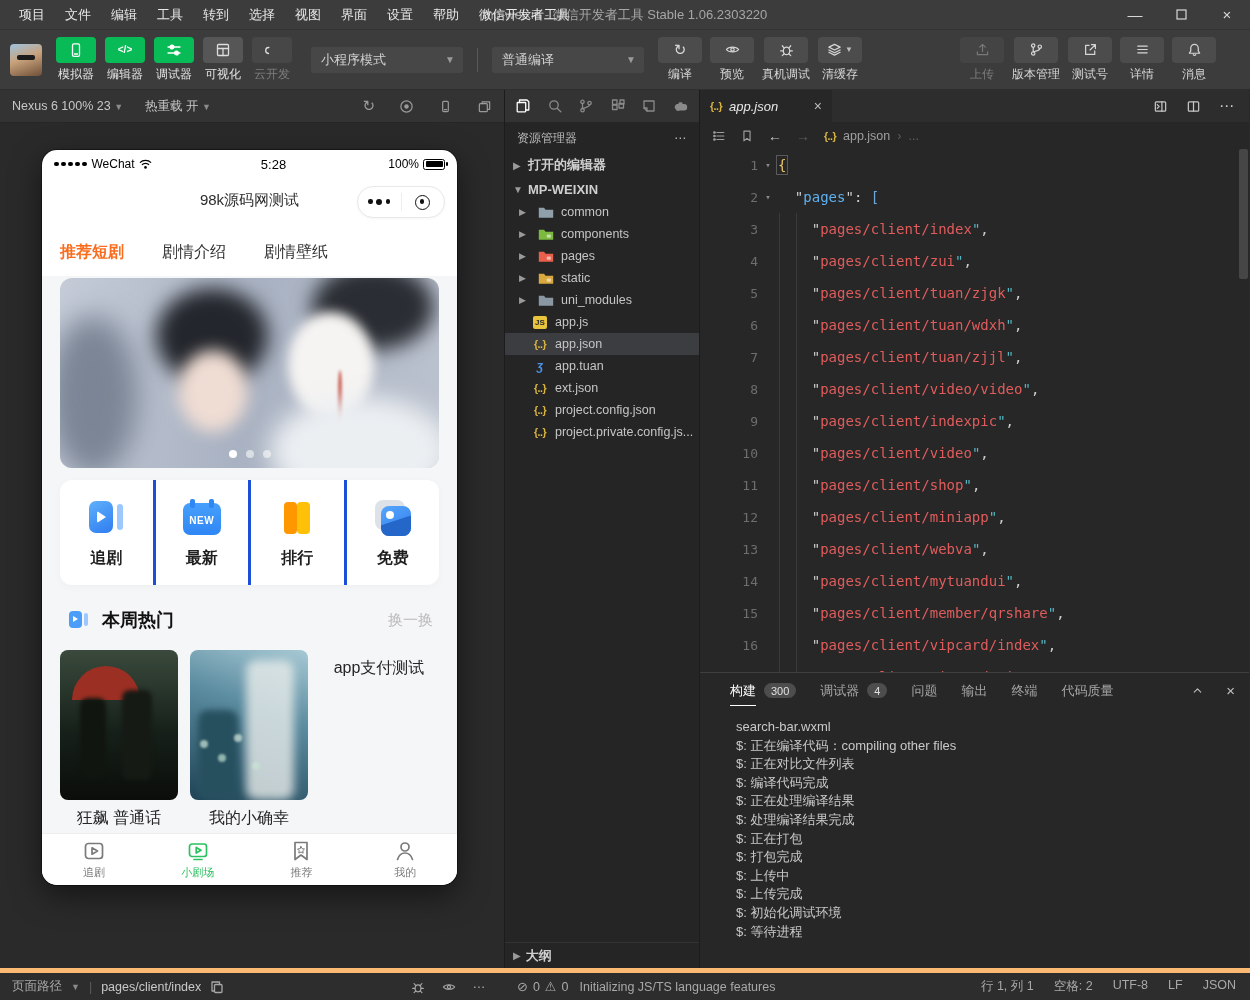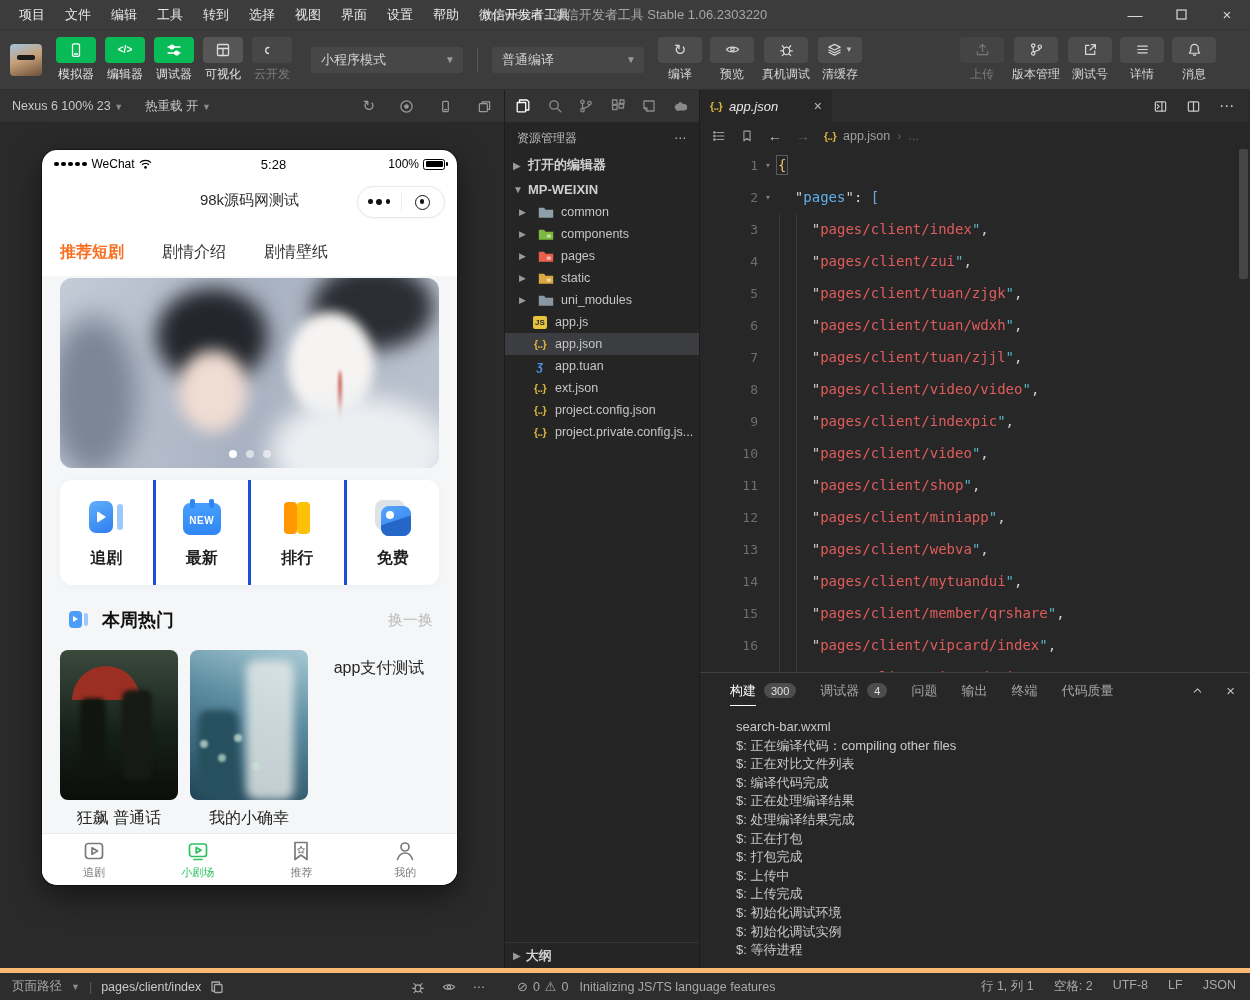--- a/index.html
+++ b/index.html
@@ -935,21 +935,20 @@
             <div class="cns-line">$: 正在编译代码：compiling other files</div>
             <div class="cns-line">$: 正在对比文件列表</div>
             <div class="cns-line">$: 编译代码完成</div>
             <div class="cns-line">$: 正在处理编译结果</div>
             <div class="cns-line">$: 处理编译结果完成</div>
             <div class="cns-line">$: 正在打包</div>
             <div class="cns-line">$: 打包完成</div>
             <div class="cns-line">$: 上传中</div>
             <div class="cns-line">$: 上传完成</div>
             <div class="cns-line">$: 初始化调试环境</div>
-            <div class="cns-line">$: 初始化调试实例</div>
             <div class="cns-line">$: 等待进程</div>
           </div>
       </div>
     </div>
   </div>
 
   <div class="statusbar">
     <div class="sb-left">
       <span>页面路径</span>
       <span class="car">▼</span>

